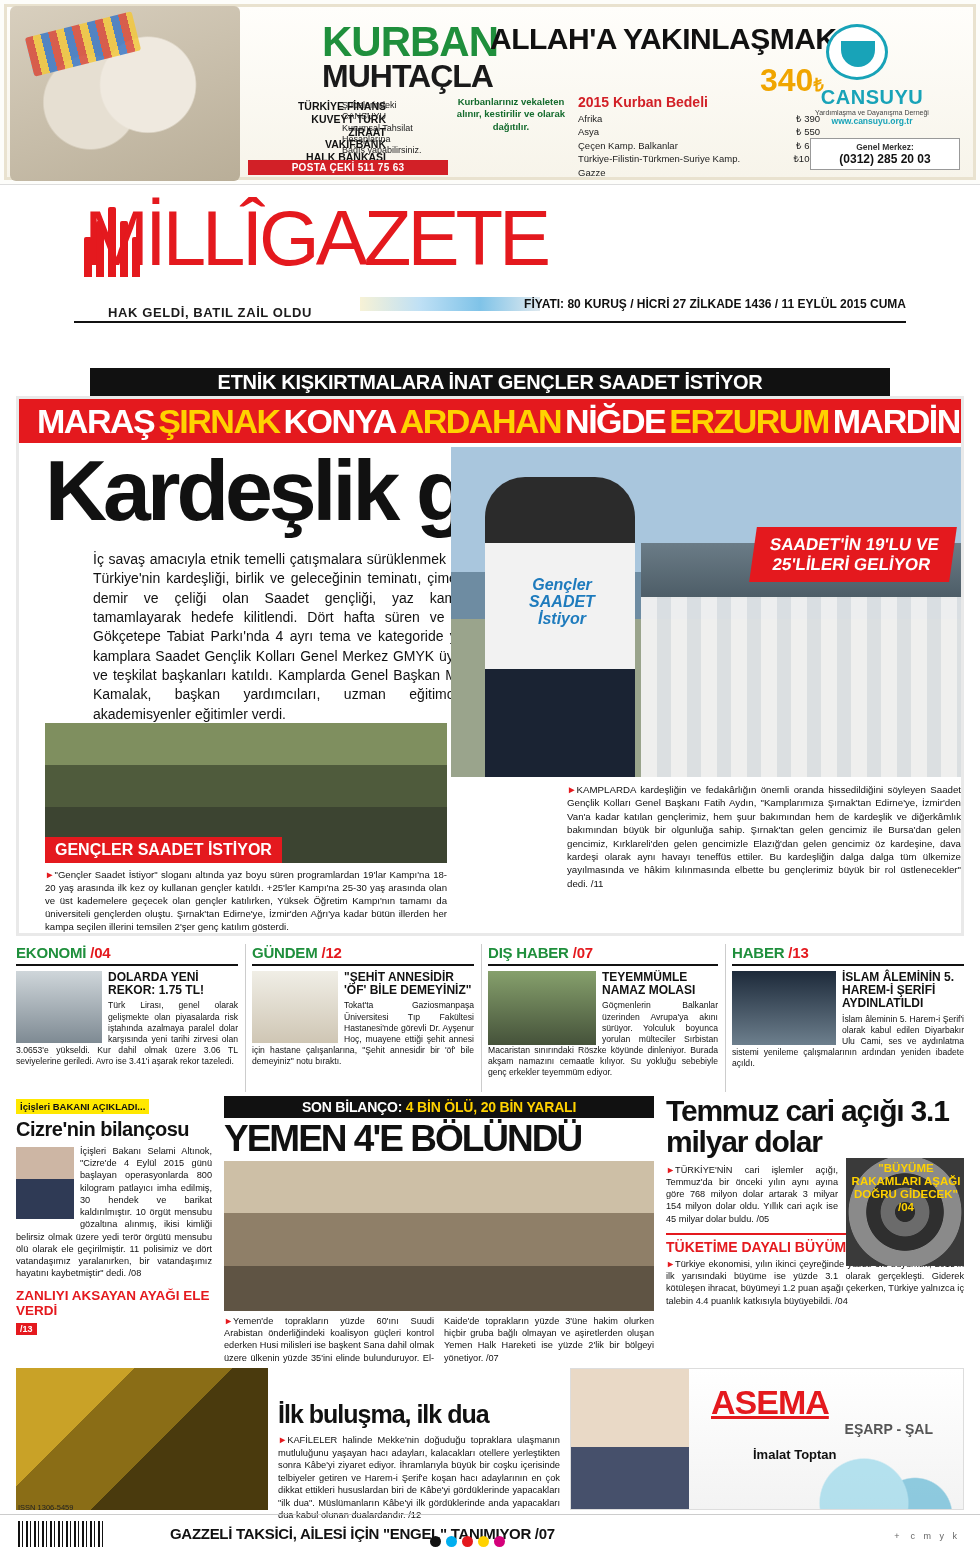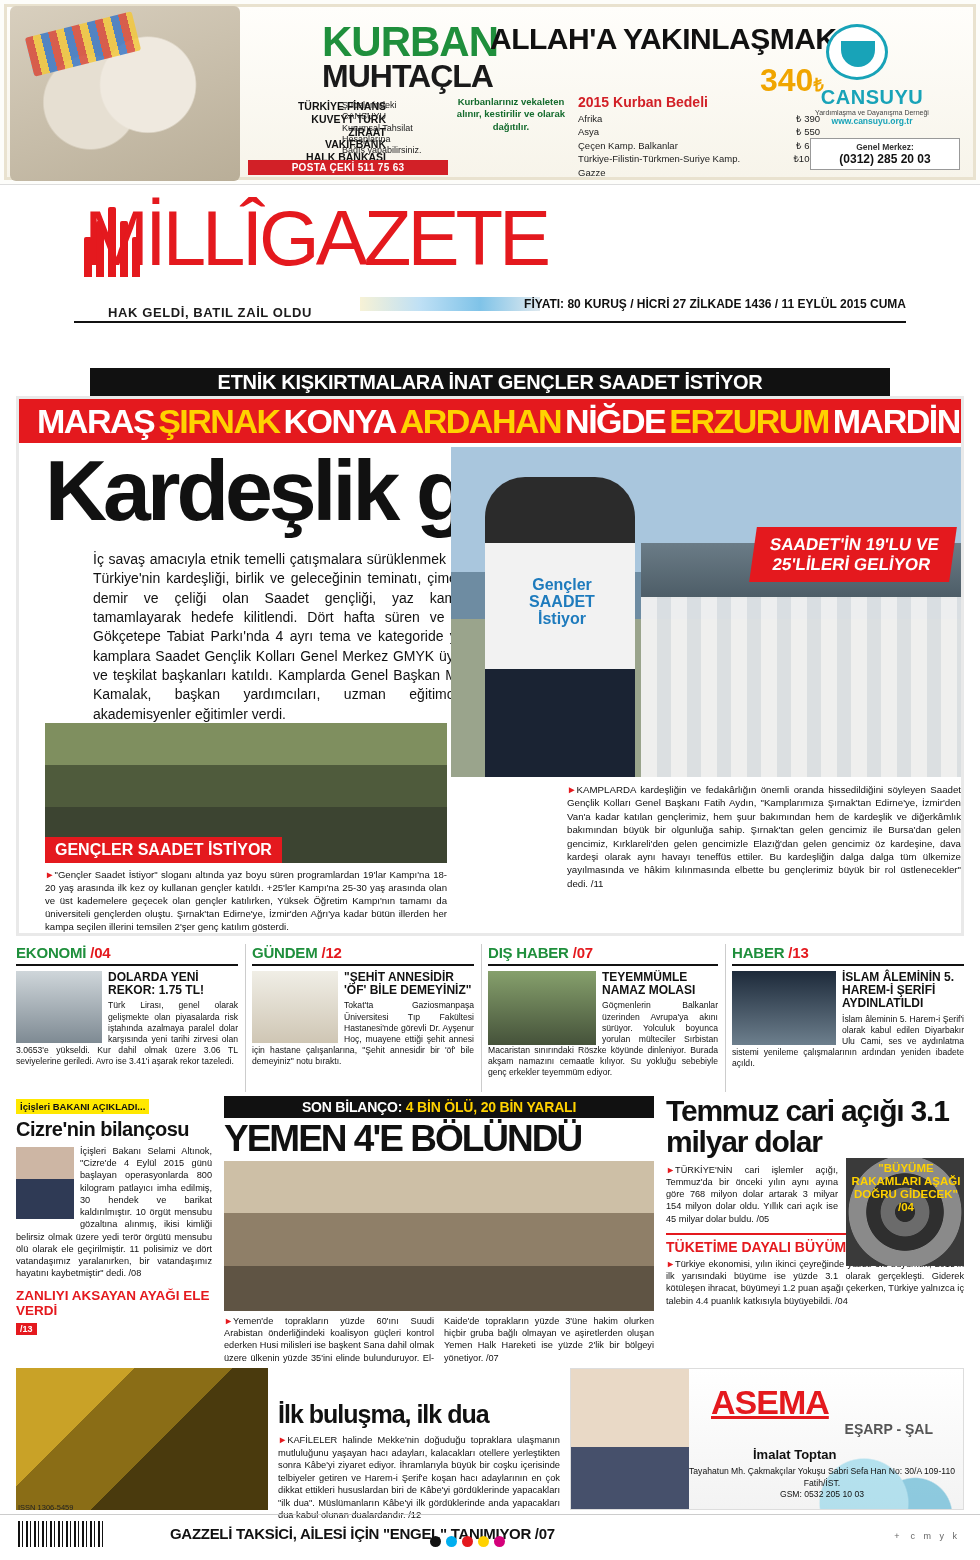--- a/index.html
+++ b/index.html
@@ -169,20 +169,21 @@
     letter-spacing:-4px; color:#111; line-height:1;
   }
   .lead {
     position:absolute; left:26px; top:151px; width:402px;
     font-size:14px; line-height:1.38; color:#111; text-align:justify;margin-left:48px;
   }
   .photo-main {
     position:absolute; left:432px; top:48px; width:510px; height:330px;
     background:linear-gradient(180deg,#a9c6dd 0 38%, #6e8ca2 38% 52%, #9aa48c 52% 100%);
     overflow:hidden;
+    font-style:italic;
   }
   .photo-main .boy{
     position:absolute; left:34px; top:30px; width:150px; height:300px;
     background:linear-gradient(180deg,#2b2b2b 0 22%, #f2f2f2 22% 64%, #1a2333 64% 100%);
     border-radius:40px 40px 0 0;
   }
   .photo-main .boytext{
     position:absolute; left:56px; top:130px; width:110px; text-align:center;
     font-size:16px; font-weight:900; color:#1e7bbd; line-height:1.05;
   }
@@ -490,22 +491,20 @@
     <div class="b2">
       <div class="t">İlk buluşma, ilk dua</div>
       <div class="bd"><span class="arrow">►</span><span>KAFİLELER halinde Mekke'nin doğuduğu topraklara ulaşmanın mutluluğunu yaşayan hacı adayları, kalacakları otellere yerleştikten sonra Kâbe'yi ziyaret ediyor. İhramlarıyla büyük bir coşku içerisinde telbiyeler getiren ve Harem-i Şerif'e koşan hacı adaylarının en çok dikkat ettikleri hususlardan biri de Kâbe'yi gördüklerinde yapacakları "ilk dua". Müslümanların Kâbe'yi ilk gördüklerinde anda yapacakları dua kabul olunan dualardandır. /12</span></div>
     </div>
     <div class="asema">
       <div class="lady"></div>
       <div class="swirl"></div>
       <div class="logo">ASEMA</div>
       <div class="sub">EŞARP - ŞAL</div>
       <div class="it">İmalat Toptan</div>
-      <div class="addr" style="white-space:pre-line;">Tayahatun Mh. Çakmakçılar Yokuşu Sabri Sefa Han No: 30/A 109-110 Fatih/İST.
-GSM: 0532 205 10 03</div>
     </div>
   </div>
 
   <div class="footer">
     <div class="issn">ISSN 1306-5459</div>
     <div class="barcode"></div>
     <div class="footline">GAZZELİ TAKSİCİ, AİLESİ İÇİN "ENGEL" TANIMIYOR /07</div>
     <div class="dots"><i style="background: rgb(17, 17, 17);"></i><i style="background: rgb(0, 174, 239);"></i><i style="background: rgb(228, 25, 30);"></i><i style="background: rgb(255, 210, 0);"></i><i style="background: rgb(212, 0, 122);"></i></div>
     <div class="cmyk"><span class="plus">+</span><span>c m y k</span></div>
   </div>

